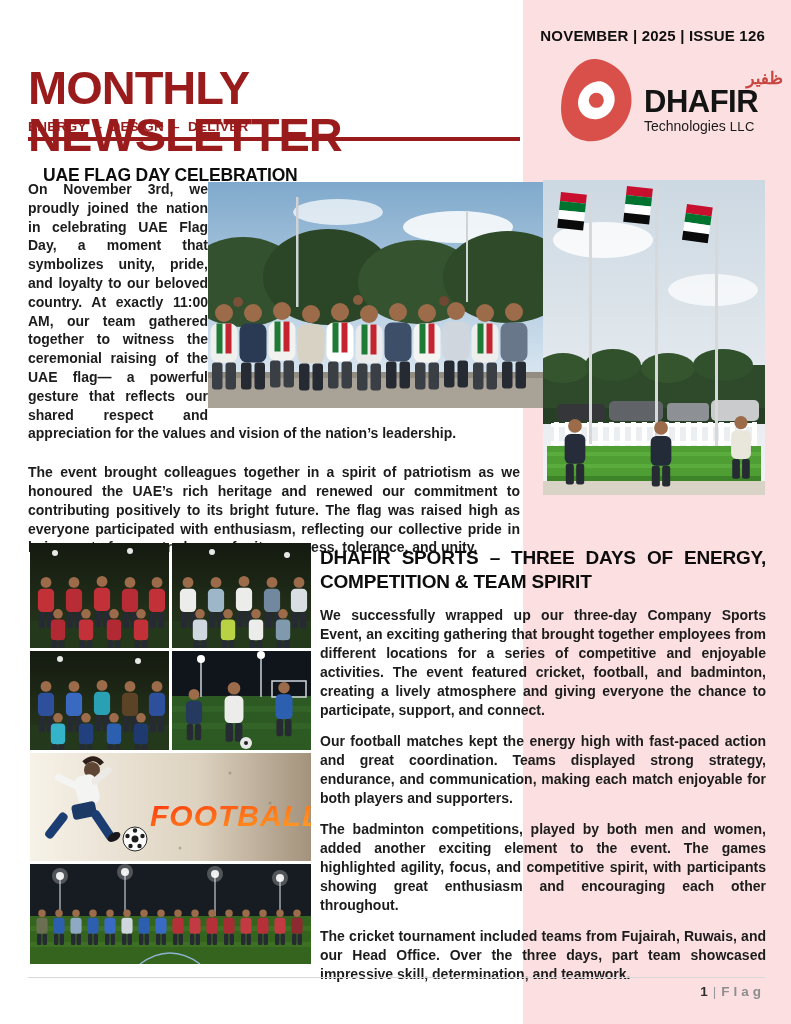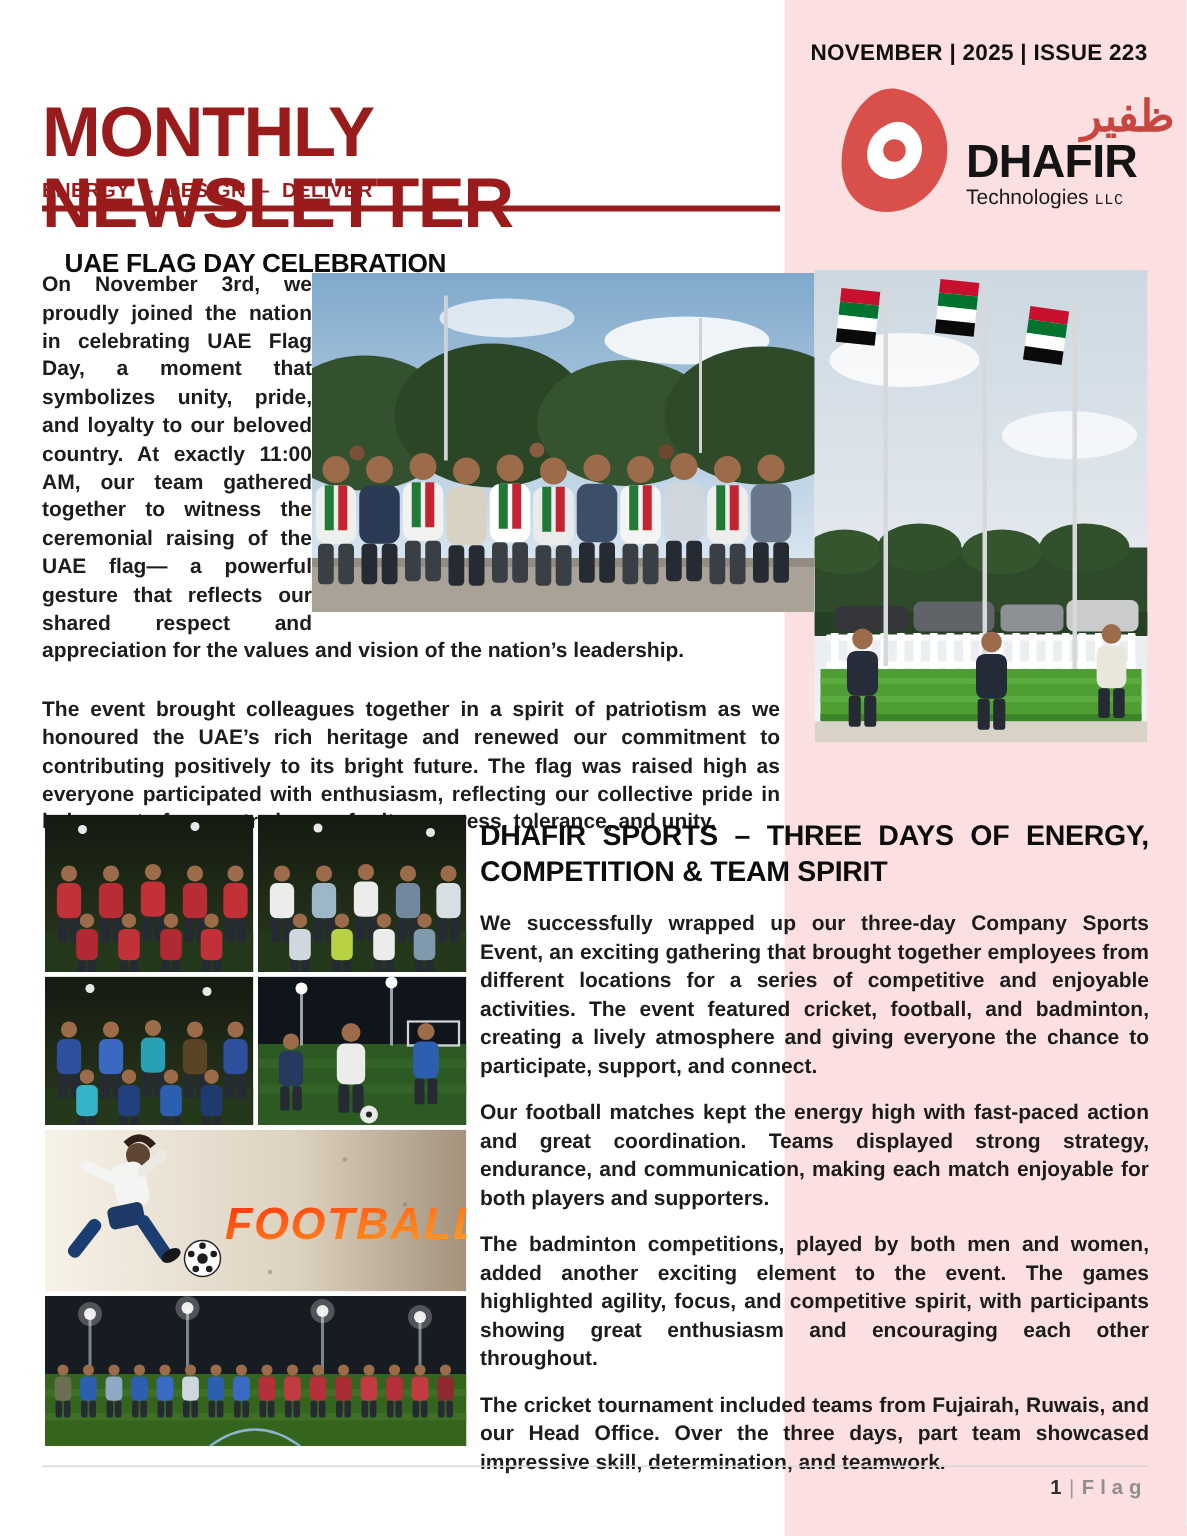--- a/index.html
+++ b/index.html
@@ -6,25 +6,25 @@
   .page{position:relative;width:791px;height:1024px;background:#ffffff;overflow:hidden;
         font-family:"Liberation Sans",sans-serif;margin:0 auto;}
   .pink-panel{position:absolute;left:523px;top:0;width:268px;height:1024px;background:#fbdfe1;}
 
   .issue-line{position:absolute;right:26px;top:27px;font-size:15px;font-weight:800;
               color:#101010;letter-spacing:.2px;}
 
   .logo{position:absolute;left:556px;top:56px;width:232px;display:flex;align-items:center;gap:4px;}
   .logo-mark{width:84px;height:92px;flex:0 0 auto;}
   .logo-text{width:142px;}
-  .logo-arabic{color:#c8463f;font-size:29px;font-weight:700;line-height:1;text-align:right;
+  .logo-arabic{color:#c8463f;font-size:17px;font-weight:700;line-height:1;text-align:right;
                padding-right:3px;direction:rtl;}
   .logo-name{font-size:31px;font-weight:800;color:#141414;line-height:.95;letter-spacing:-.5px;}
   .logo-sub{font-size:14px;color:#1a1a1a;font-weight:500;margin-top:1px;}
-  .logo-sub .llc{font-size:10px;letter-spacing:.5px;font-family:Liberation Mono, monospace;}
+  .logo-sub .llc{font-size:13px;letter-spacing:.5px;}
 
   .title{position:absolute;left:28px;top:64px;margin:0;font-size:47px;font-weight:800;
          color:#9a1b1b;letter-spacing:-1px;line-height:1;width:500px;}
   .tagline{position:absolute;left:28px;top:119px;font-size:13.5px;font-weight:800;
            color:#9a1b1b;word-spacing:4px;letter-spacing:.3px;}
   .title-rule{position:absolute;left:28px;top:137px;width:492px;height:4px;background:#9a1b1b;}
 
   .h-flag{position:absolute;left:28px;top:150px;margin:15px;font-size:17.5px;font-weight:800;
           color:#0d0d0d;letter-spacing:-.2px;}
 
@@ -103,21 +103,21 @@
     </linearGradient>
     <pattern id="fencep" width="11" height="30" patternUnits="userSpaceOnUse">
       <rect width="5" height="30" fill="#ffffff"></rect>
     </pattern>
   </defs>
 </svg>
 
 <div class="page">
   <div class="pink-panel"></div>
 
-  <div class="issue-line">NOVEMBER | 2025 | ISSUE 223</div>
+  <div class="issue-line">NOVEMBER | 2025 | ISSUE 126</div>
 
   <div class="logo">
     <svg class="logo-mark" viewBox="0 0 100 110">
       <path d="M50 4 C74 8 92 30 90 56 C88 82 66 102 42 102 C18 102 4 84 6 58 C8 30 26 0 50 4 Z" fill="#d9504b"></path>
       <path d="M58 32 C70 38 74 54 65 66 C56 78 38 79 30 68 C22 57 27 40 41 33 C47 30 52 29 58 32 Z" fill="#ffffff"></path>
       <circle cx="48" cy="53" r="9" fill="#d9504b"></circle>
     </svg>
     <div class="logo-text">
       <div class="logo-arabic">ظفير</div>
       <div class="logo-name">DHAFIR</div>

